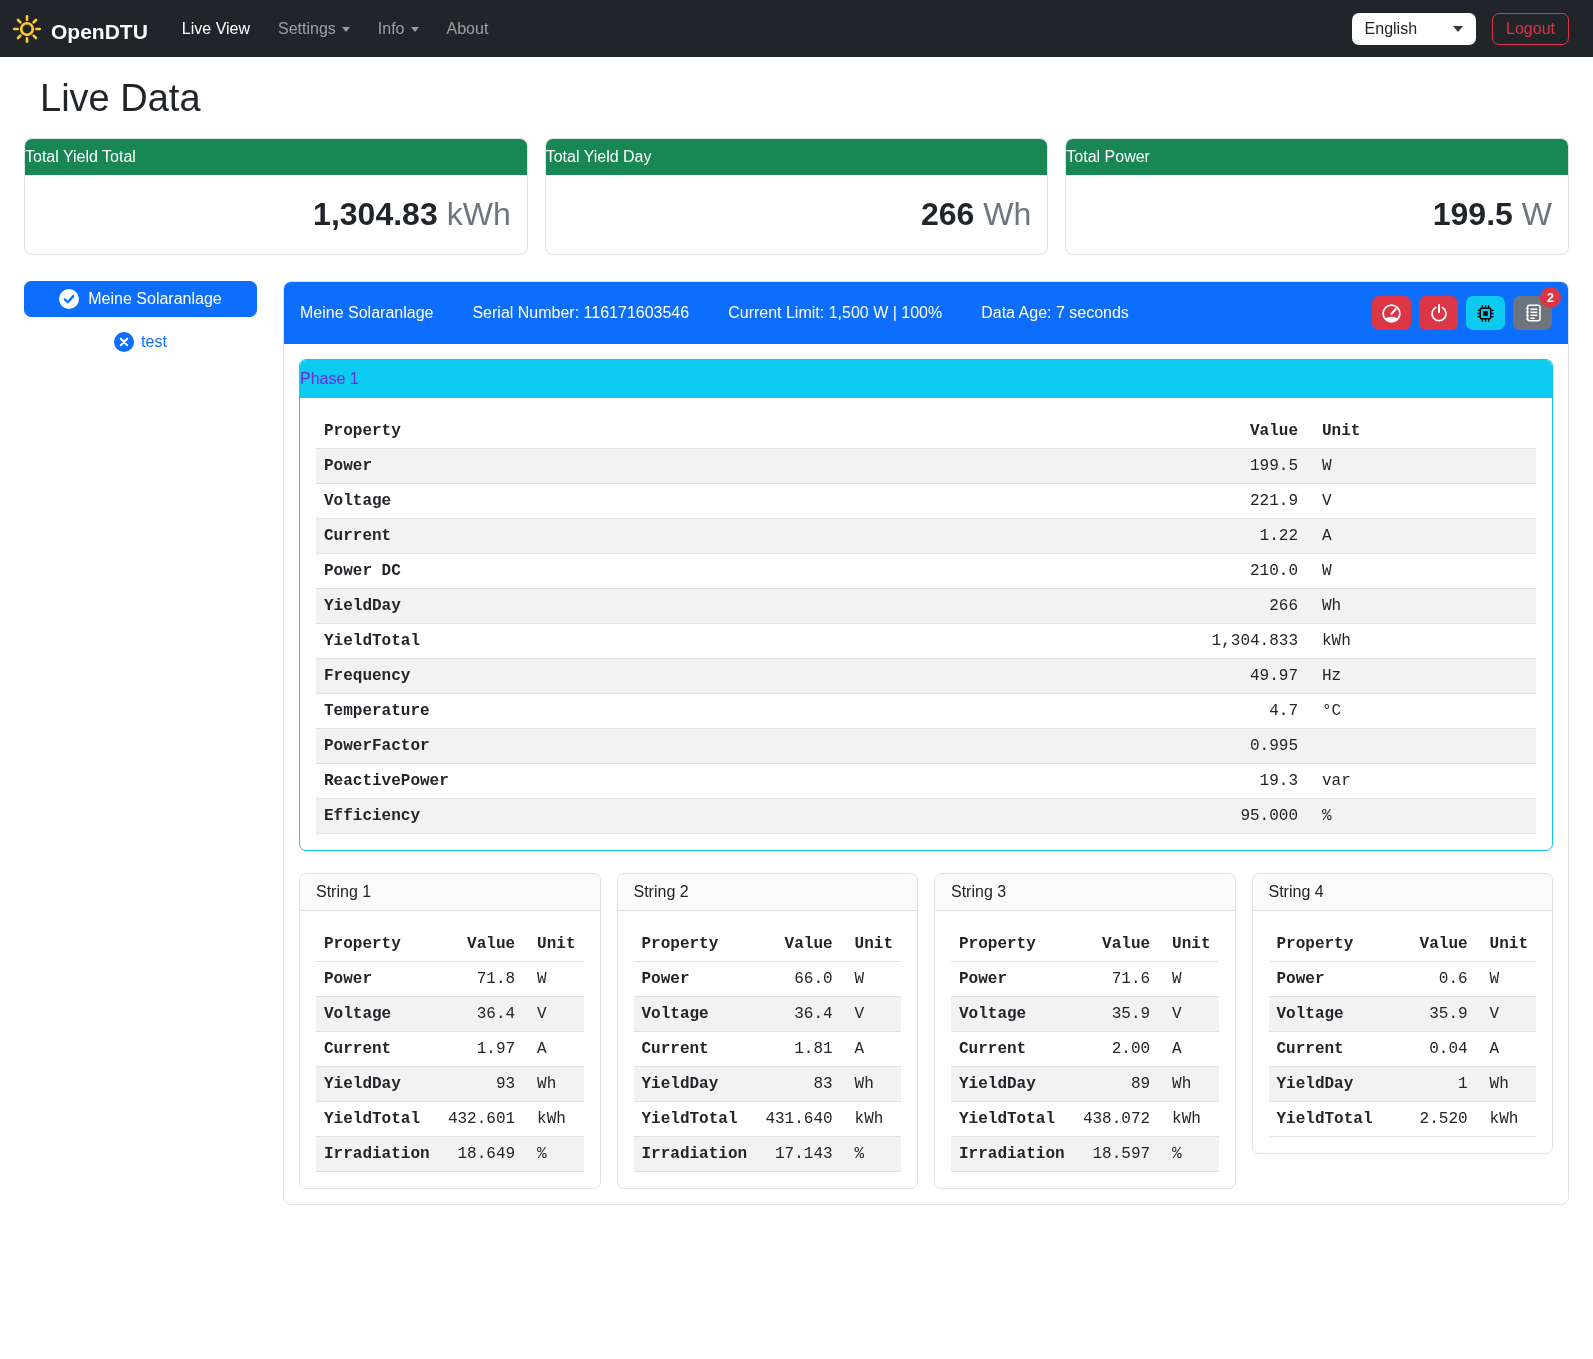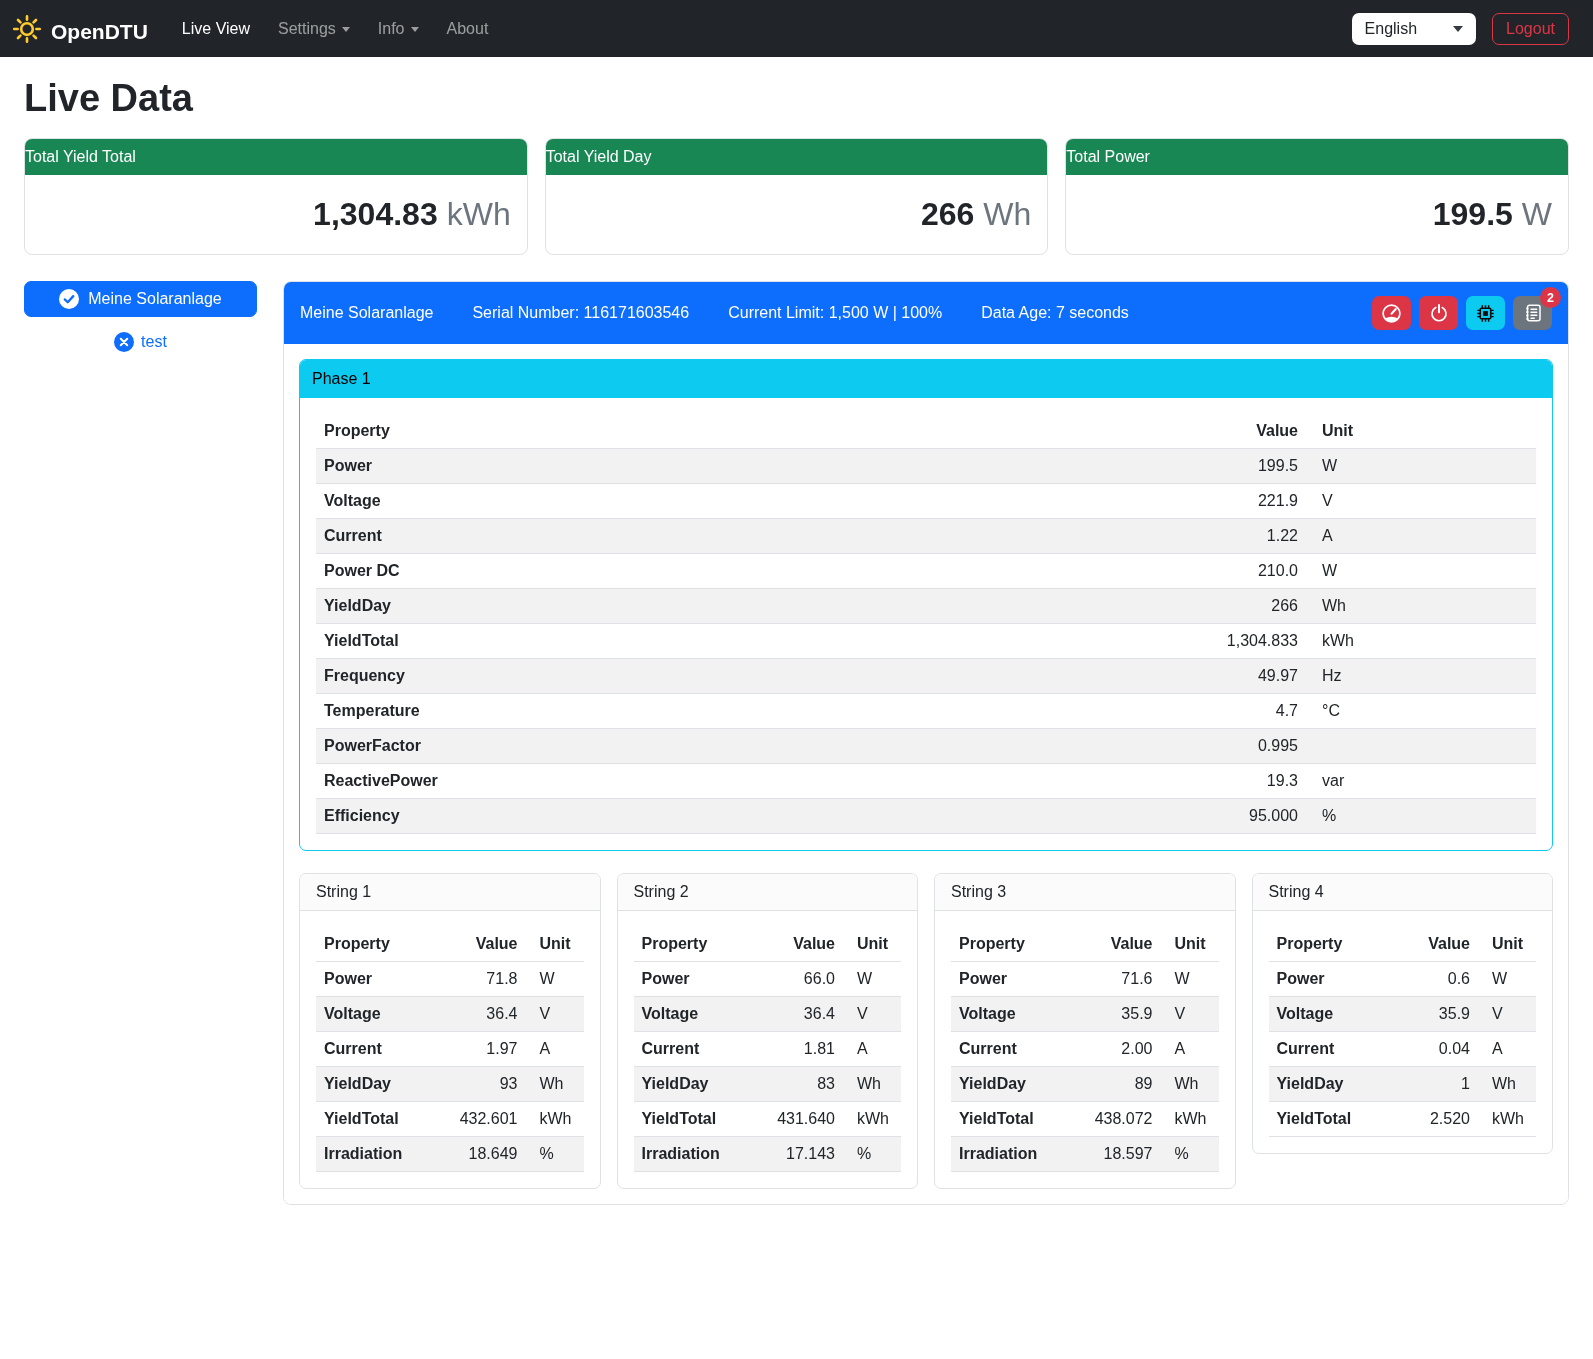--- a/index.html
+++ b/index.html
@@ -32,21 +32,21 @@
     padding: 7px 13px; display: flex; align-items: center; gap: 36px;
     font-size: 16px; cursor: pointer; }
   .lang-caret { width: 0; height: 0; border-left: 5px solid transparent;
     border-right: 5px solid transparent; border-top: 6px solid #343a40; }
   .logout-btn { background: transparent; border: 1px solid #dc3545; color: #dc3545;
     border-radius: 7px; padding: 6px 13px; font-size: 16px; cursor: pointer;
     font-family: inherit; }
 
   
   .container { padding: 10px 24px 16px 24px; }
-  h1.page-title { font-size: 38px; font-weight: 700; margin: 10px 0 18px 0; }
+  h1.page-title { font-size: 38px; font-weight: 400; margin: 10px 0 18px 16px; }
 
   
   .cards-row { display: flex; gap: 17px; margin-bottom: 26px; }
   .summary-card { flex: 1; border: 1px solid #dee2e6; border-radius: 8px; overflow: hidden; }
   .summary-card .hd { background: #198754; color: #fff; padding: 9px 0; }
   .summary-card .bd { padding: 21px 16px; text-align: right; font-size: 32px; }
   .summary-card .val { font-weight: 600; color: #212529; }
   .summary-card .unit { color: #6c757d; margin-left: 9px; }
 
   
@@ -70,25 +70,25 @@
   .icon-btn.info { background: #0dcaf0; color: #0a0a0a; }
   .icon-btn.secondary { background: #6c757d; color: #fff; }
   .badge { position: absolute; top: -9px; right: -9px; background: #dc3545; color: #fff;
     border-radius: 50%; min-width: 21px; height: 21px; font-size: 12.5px; font-weight: 700;
     display: flex; align-items: center; justify-content: center; }
   .main-card-body { background: #fff; padding: 15px; }
 
   
   .phase-card { border: 1px solid #0dcaf0; border-radius: 7px; overflow: hidden;
     margin-bottom: 22px; }
-  .phase-card .hd { background: #0dcaf0; color: #000000; padding: 10px 12px; }
+  .phase-card .hd { background: #0dcaf0; color: #6d28d9; padding: 10px 0; }
   .phase-card .bd { padding: 16px; }
 
   
-  table { width: 100%; border-collapse: collapse; }
+  table { width: 100%; border-collapse: collapse; font-family: Liberation Mono, monospace; }
   th, td { padding: 8px; border-bottom: 1px solid #dee2e6; text-align: left;
     font-size: 16px; }
   th { font-weight: 700; }
   tbody td:first-child { font-weight: 700; }
   .phase-table th:nth-child(2), .phase-table td:nth-child(2) { text-align: right; width: 120px; }
   .phase-table th:nth-child(3), .phase-table td:nth-child(3) { width: 230px; padding-left: 16px; }
   .phase-table tbody tr:nth-child(odd) { background: #f2f2f2; }
 
   
   .strings-row { display: flex; gap: 16px; }

